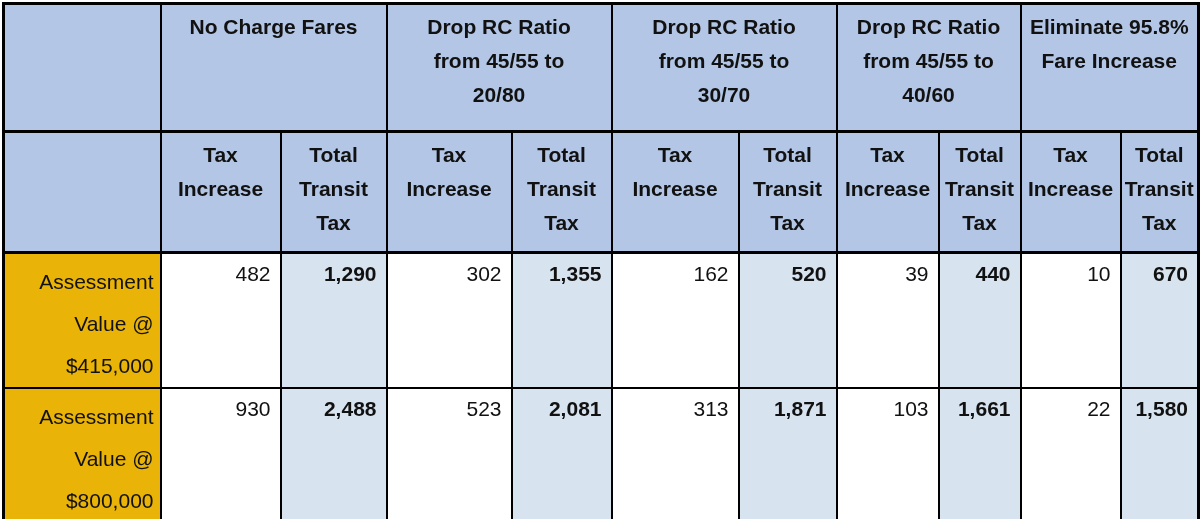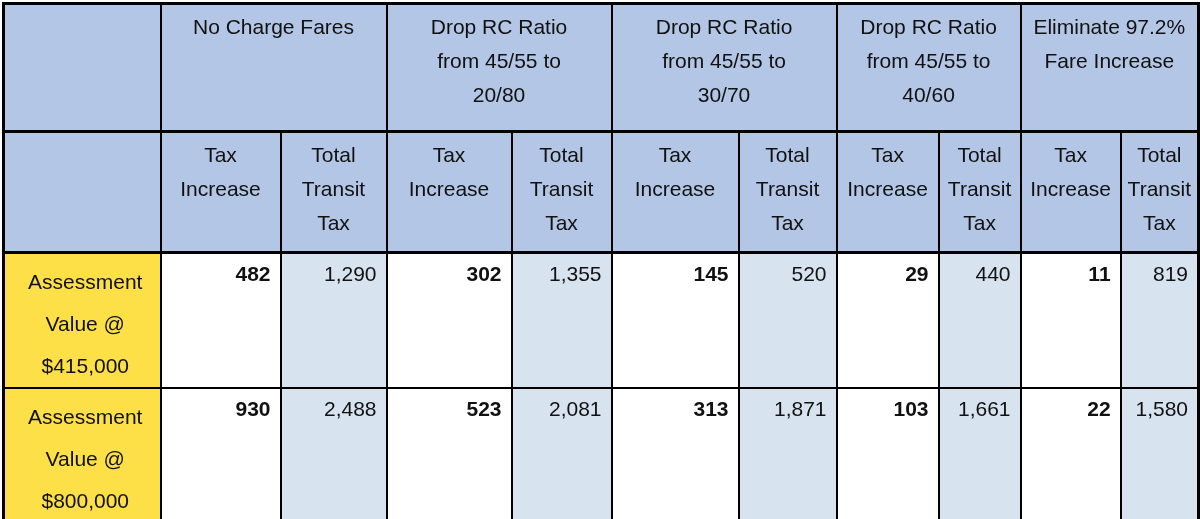--- a/index.html
+++ b/index.html
@@ -37,57 +37,57 @@
 
   
   tr.group-row { height: 128px; }
   tr.sub-row   { height: 121px; }
   tr.data-row-1 { height: 130px; }
   tr.data-row-2 { height: 126px; }
 
   
   td.hdr {
     background: var(--header-bg, #b3c6e5);
-    font-weight: normal;
+    font-weight: bold;
     font-size: 21px;
     text-align: center;
     line-height: 34px;
     padding: 5px 1px 0 1px;
     white-space: pre-line;
   }
   td.corner {
     background: var(--header-bg, #b3c6e5);
   }
 
   
   td.rlabel {
-    background: #fde047;
+    background: #eab308;
     font-size: 21px;
     font-weight: normal;
-    text-align: center;
+    text-align: right;
     line-height: 42px;
     padding: 7px 6px 0 12px;
     white-space: pre-line;
   }
 
   
   td.num {
     font-size: 21px;
     text-align: right;
     padding: 7px 9px 0 2px;
     line-height: 26px;
   }
   td.num.plain {
     background: #ffffff;
-    font-weight: bold;
+    font-weight: normal;
     margin-left: 40px;
   }
   td.num.total {
     background: var(--total-bg, #d8e3f0);
-    font-weight: normal;
+    font-weight: bold;
     margin-left: 48px;
   }
 </style>
 </head>
 <body>
 
 <div class="page">
   <table class="ttax">
     <colgroup>
       <col style="width:157px">
@@ -109,21 +109,21 @@
       <td class="hdr gsep" colspan="2">No Charge Fares</td>
       <td class="hdr gsep" colspan="2">Drop RC Ratio
 from 45/55 to
 20/80</td>
       <td class="hdr gsep" colspan="2">Drop RC Ratio
 from 45/55 to
 30/70</td>
       <td class="hdr gsep" colspan="2">Drop RC Ratio
 from 45/55 to
 40/60</td>
-      <td class="hdr gsep" colspan="2">Eliminate 97.2%
+      <td class="hdr gsep" colspan="2">Eliminate 95.8%
 Fare Increase</td>
     </tr>
 
     <tr class="sub-row">
       <td class="corner"></td>
       <td class="hdr gsep">Tax
 Increase</td>
       <td class="hdr">Total
 Transit
 Tax</td>
@@ -150,26 +150,26 @@
     </tr>
 
     <tr class="data-row-1">
       <td class="rlabel">Assessment
 Value @
 $415,000</td>
       <td class="num plain gsep">482</td>
       <td class="num total">1,290</td>
       <td class="num plain gsep">302</td>
       <td class="num total">1,355</td>
-      <td class="num plain gsep">145</td>
+      <td class="num plain gsep">162</td>
       <td class="num total">520</td>
-      <td class="num plain gsep">29</td>
+      <td class="num plain gsep">39</td>
       <td class="num total">440</td>
-      <td class="num plain gsep">11</td>
-      <td class="num total">819</td>
+      <td class="num plain gsep">10</td>
+      <td class="num total">670</td>
     </tr>
 
     <tr class="data-row-2">
       <td class="rlabel">Assessment
 Value @
 $800,000</td>
       <td class="num plain gsep">930</td>
       <td class="num total">2,488</td>
       <td class="num plain gsep">523</td>
       <td class="num total">2,081</td>

